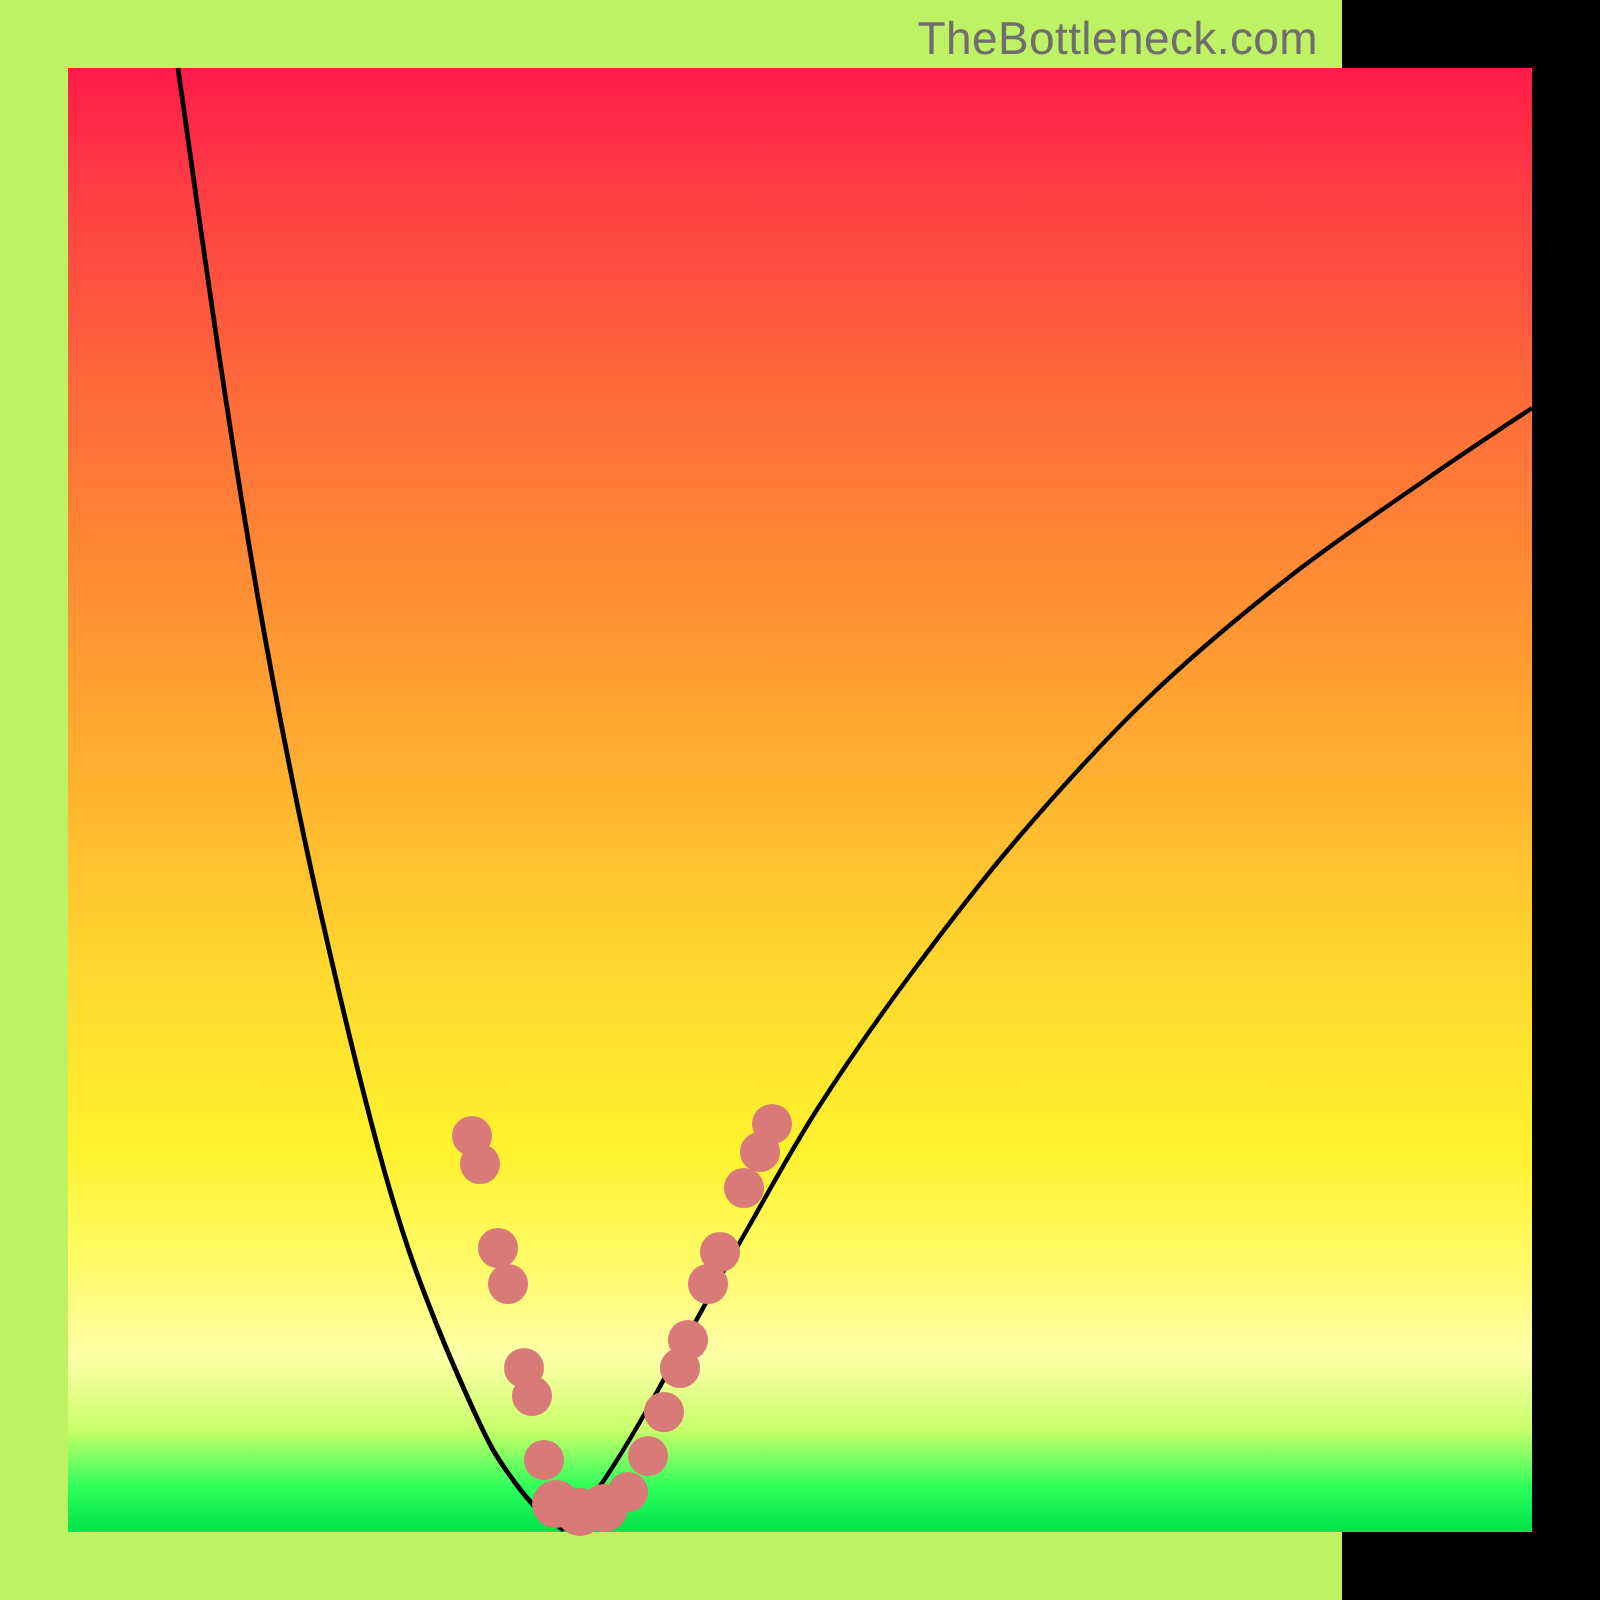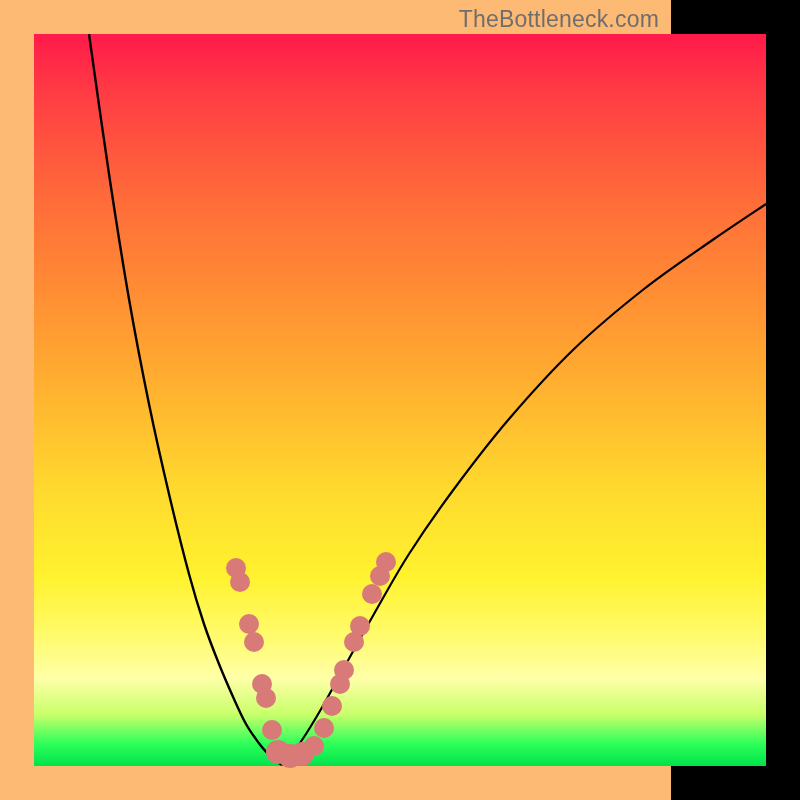--- a/index.html
+++ b/index.html
@@ -10,21 +10,21 @@
     background: #000;
     overflow: hidden;
     font-family: Arial, Helvetica, sans-serif;
   }
   .frame {
     position: absolute;
     left: 0;
     top: 0;
     width: 671px;
     height: 800px;
-    background: #fdba74;
+    background: #bef264;
   }
   .plot {
     position: absolute;
     left: 34px;
     top: 34px;
     width: 732px;
     height: 732px;
     
     background: linear-gradient(
       to bottom,

